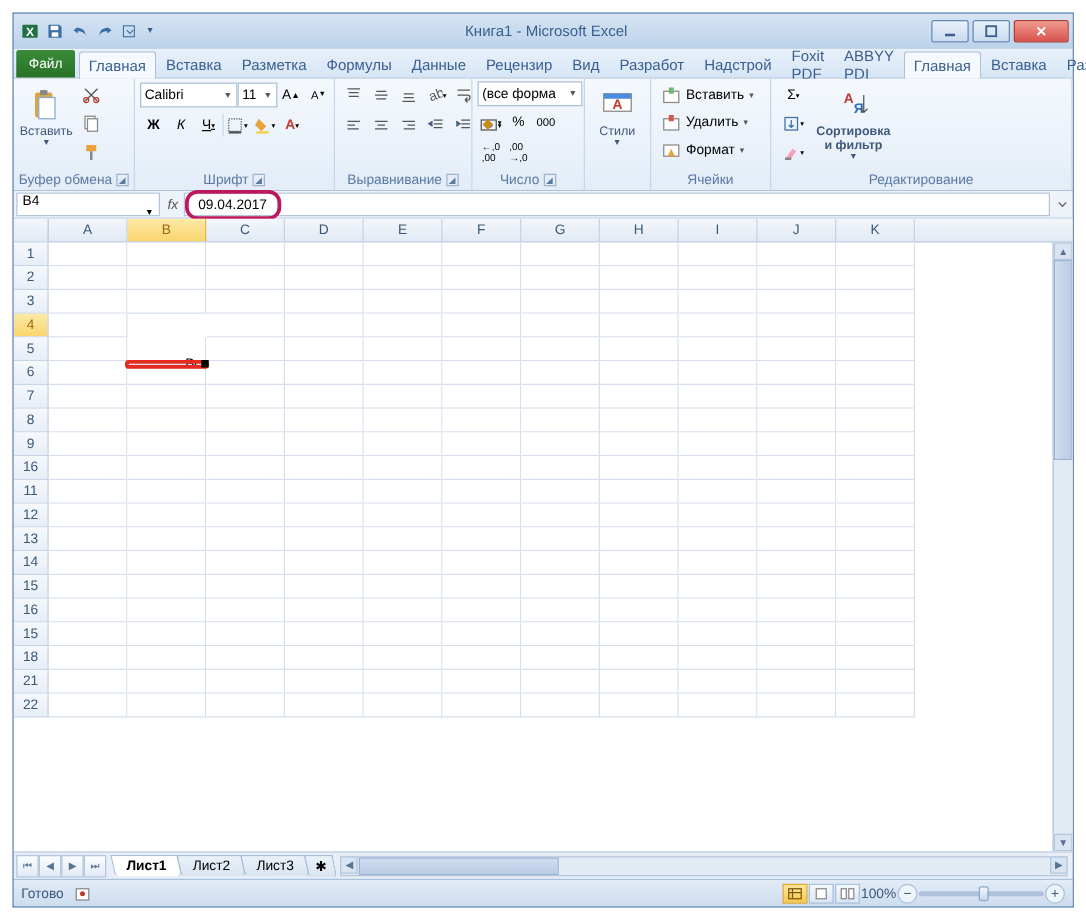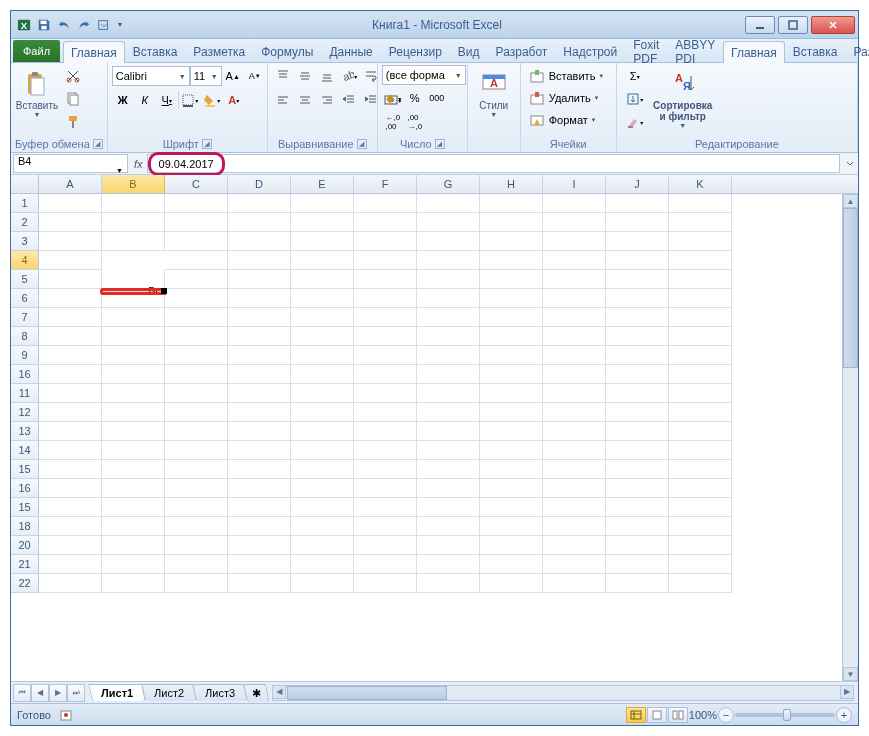--- a/index.html
+++ b/index.html
@@ -779,34 +779,20 @@
           <div class="cell"></div>
           <div class="cell"></div>
           <div class="cell"></div>
           <div class="cell"></div>
           <div class="cell"></div>
           <div class="cell"></div>
           <div class="cell"></div>
           <div class="cell"></div>
         </div>
         <div class="row">
-          <div class="rh">20</div>
-          <div class="cell"></div>
-          <div class="cell"></div>
-          <div class="cell"></div>
-          <div class="cell"></div>
-          <div class="cell"></div>
-          <div class="cell"></div>
-          <div class="cell"></div>
-          <div class="cell"></div>
-          <div class="cell"></div>
-          <div class="cell"></div>
-          <div class="cell"></div>
-        </div>
-        <div class="row">
           <div class="rh">21</div>
           <div class="cell"></div>
           <div class="cell"></div>
           <div class="cell"></div>
           <div class="cell"></div>
           <div class="cell"></div>
           <div class="cell"></div>
           <div class="cell"></div>
           <div class="cell"></div>
           <div class="cell"></div>

